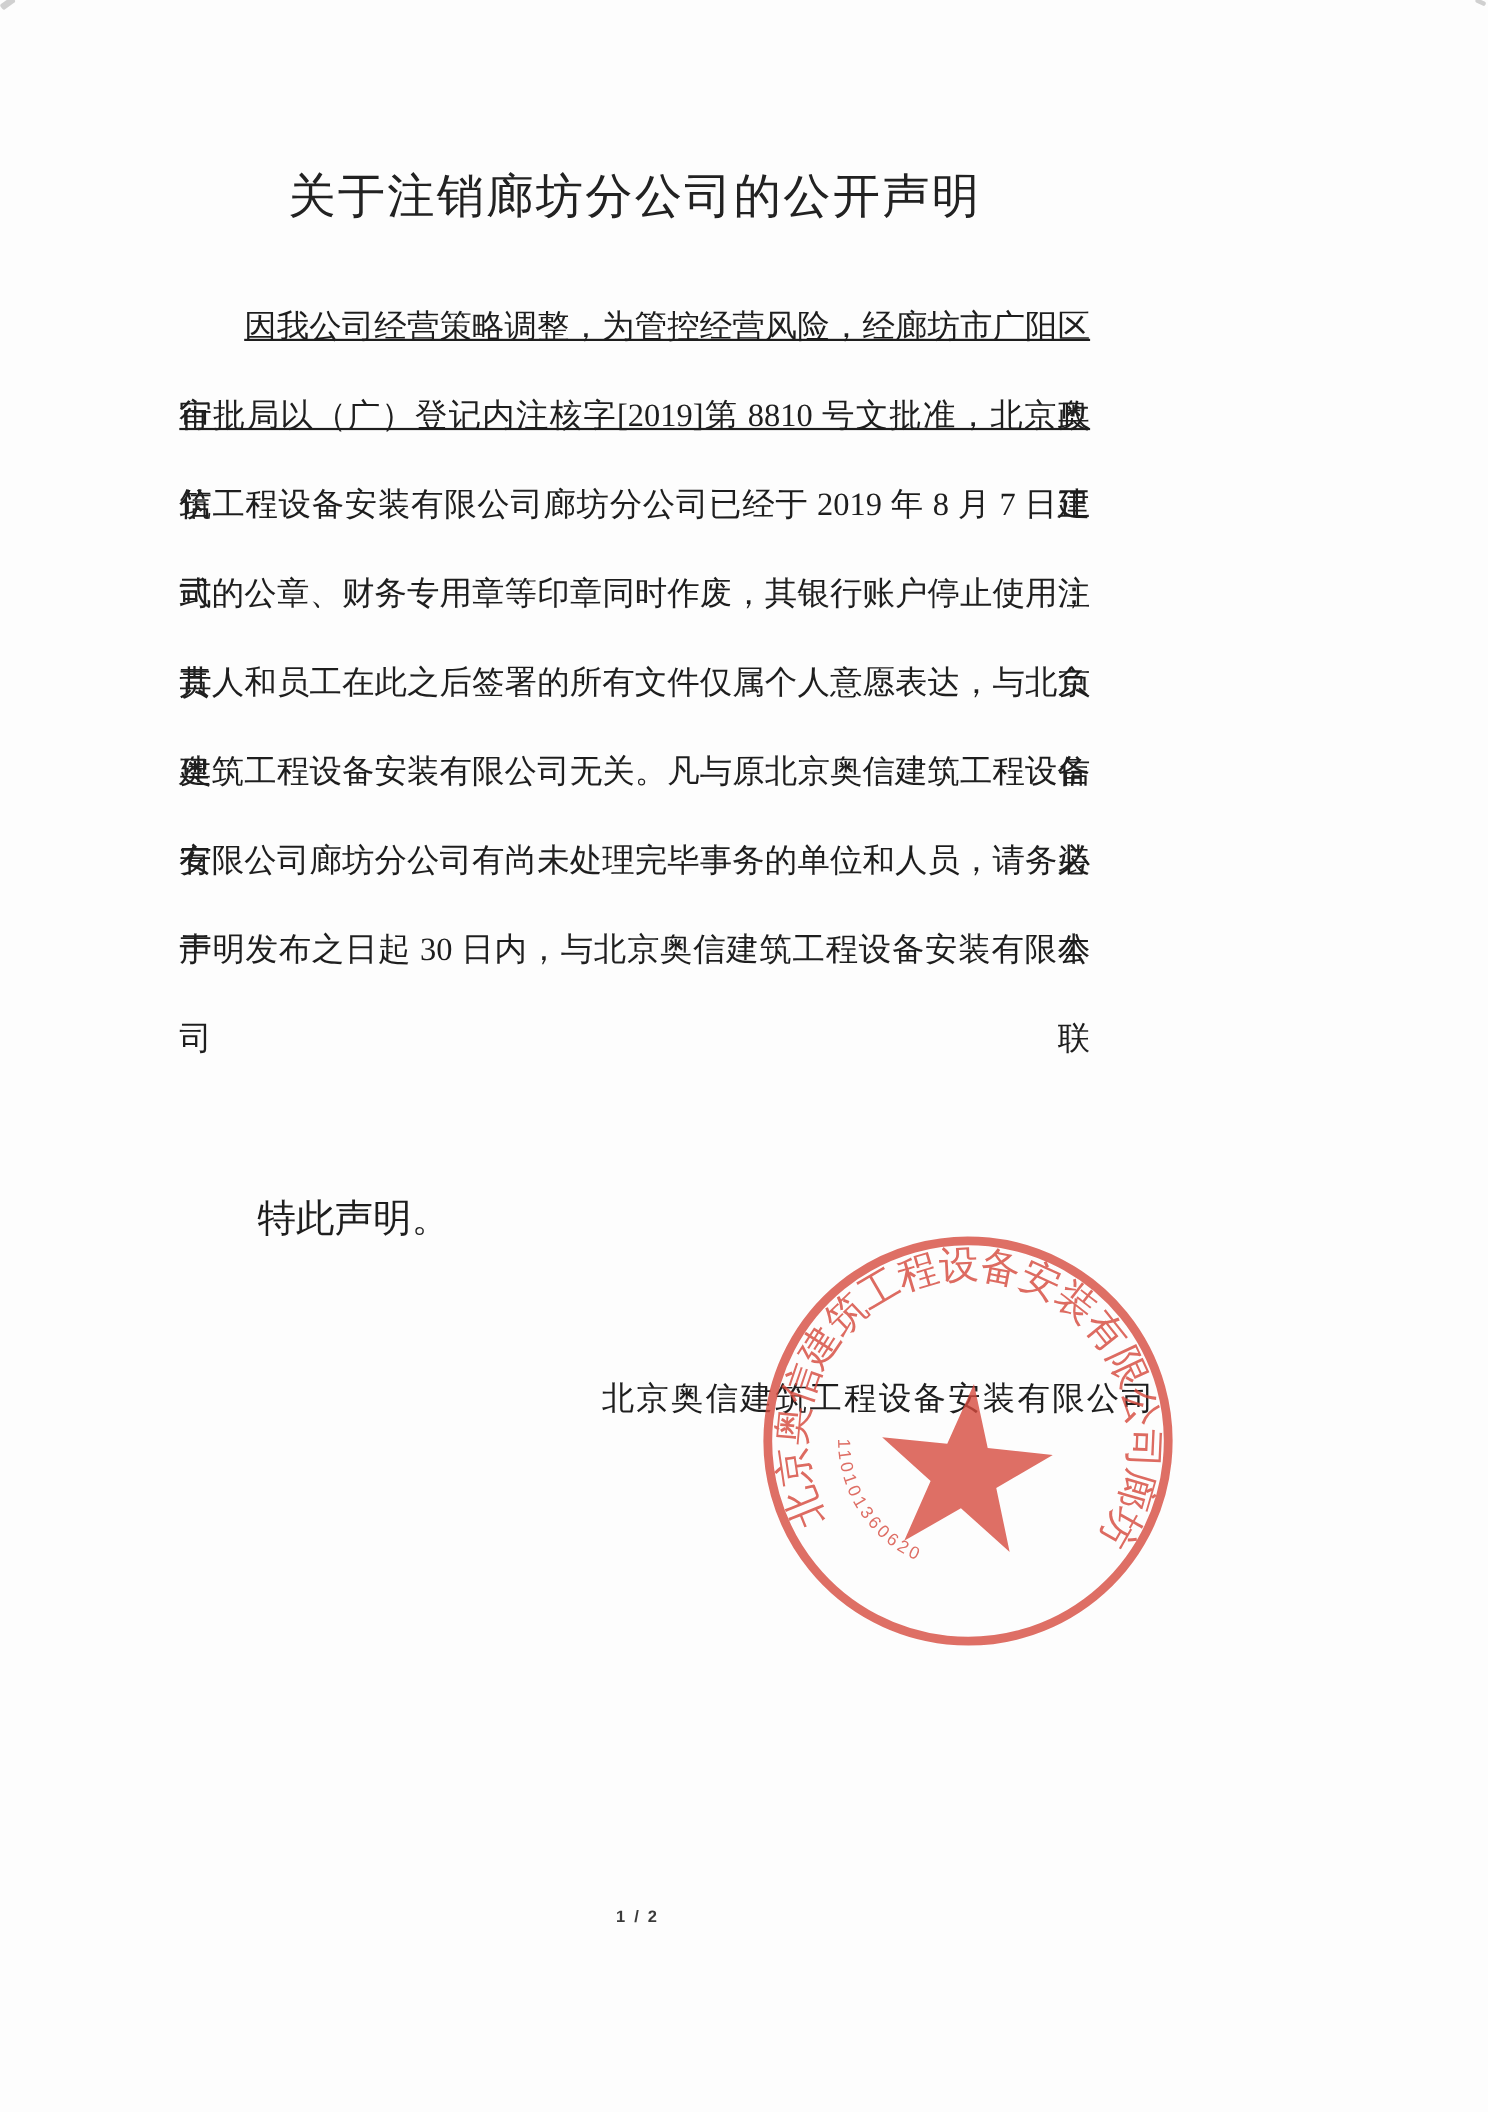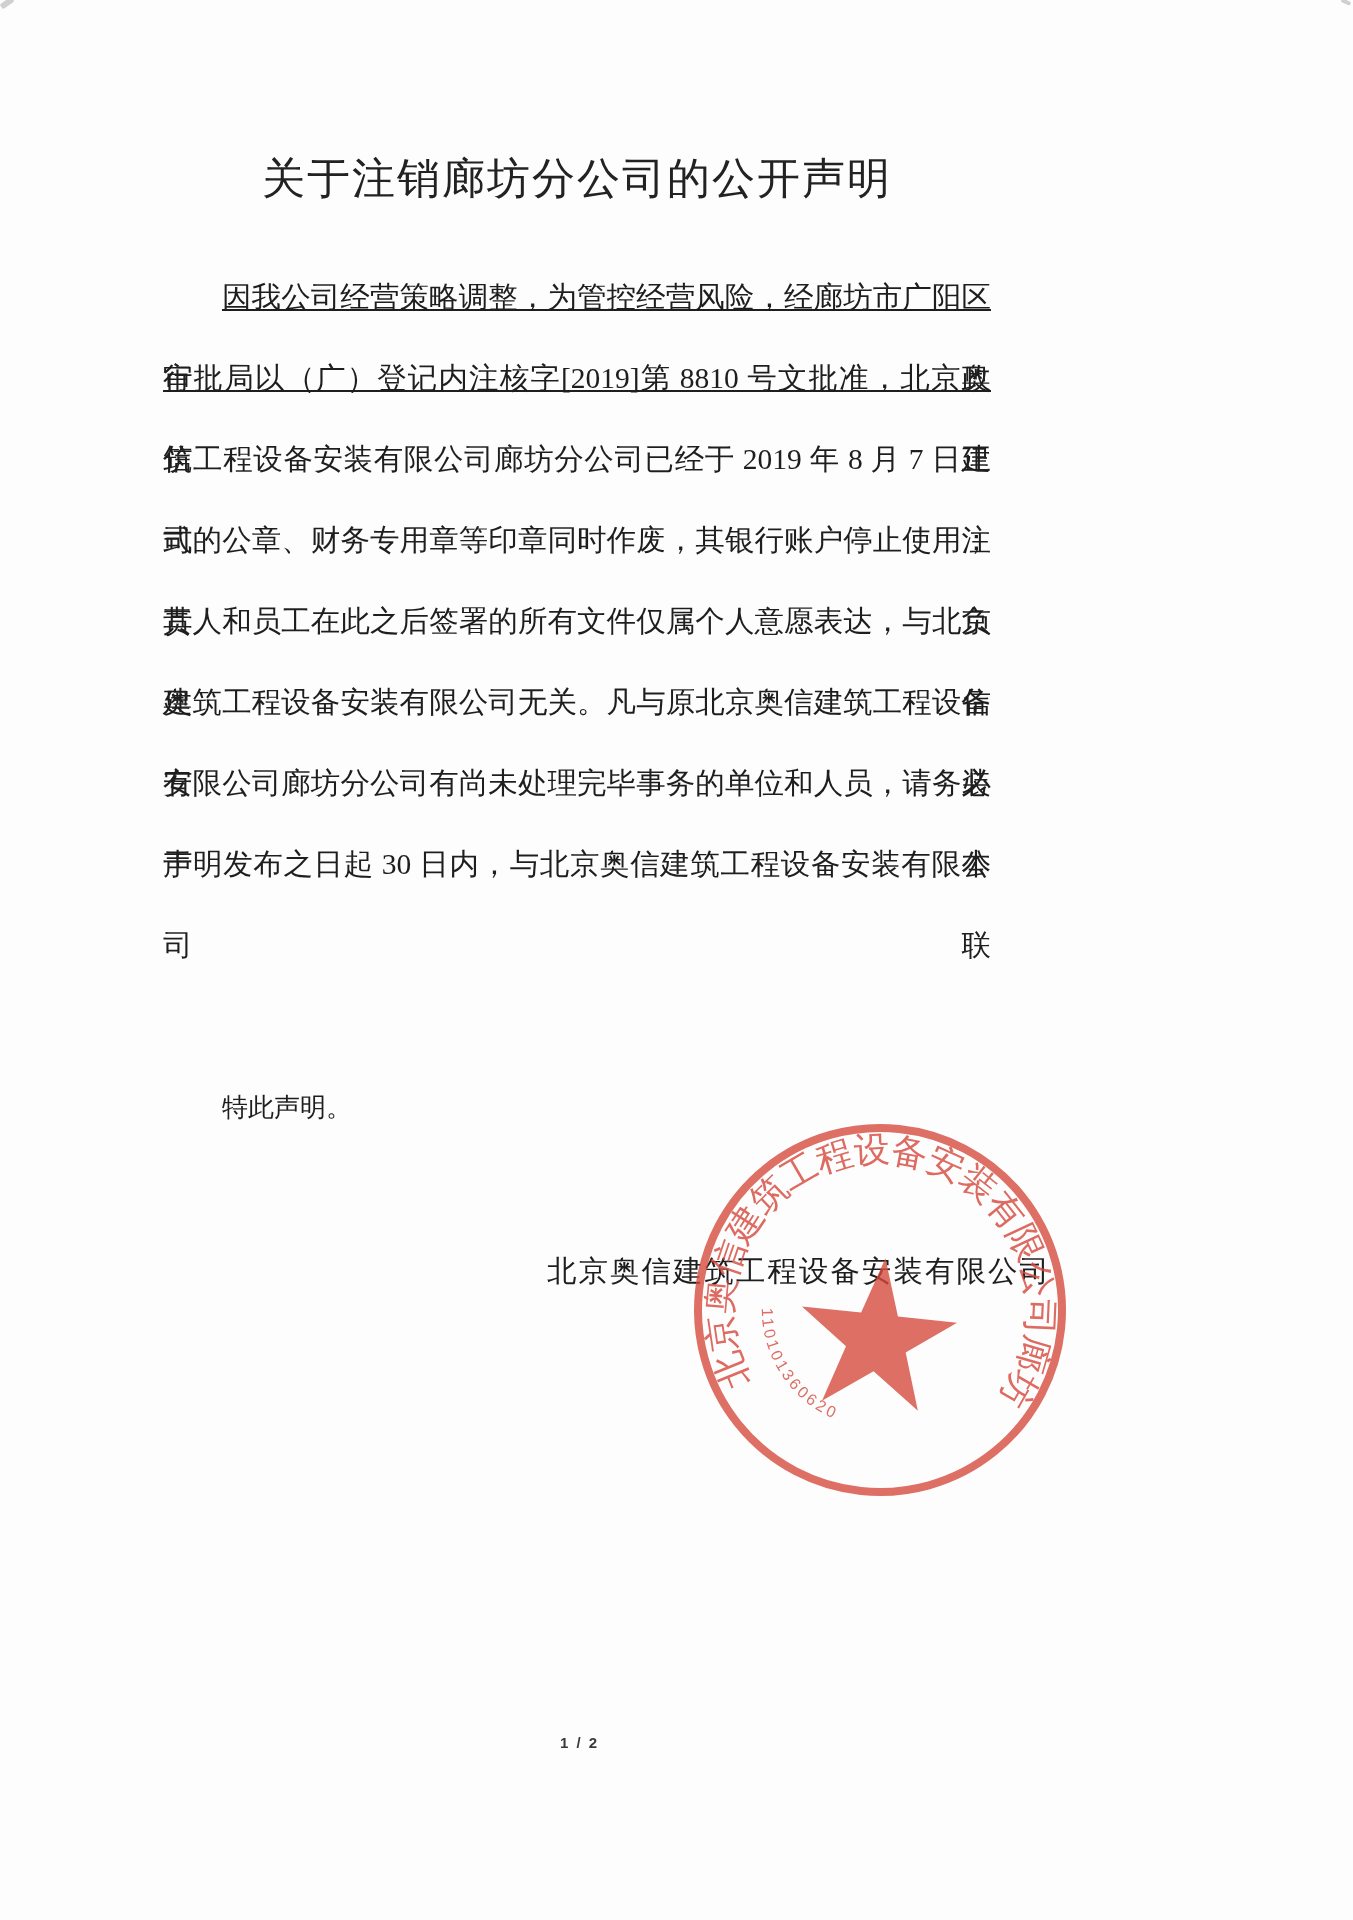--- a/index.html
+++ b/index.html
@@ -43,23 +43,23 @@
   }
   .line.j {
     white-space: normal;
     text-align: justify;
     text-align-last: justify;
     text-justify: inter-character;
   }
   .line.indent { text-indent: 59px; text-decoration: underline; }
   .closing {
     position: absolute;
-    left: 163px; top: 1067px; width: 828px;
+    left: 175px; top: 1067px; width: 828px;
     height: 81px; line-height: 81px;
-    font-size: 26px;
+    font-size: 35px;
     text-indent: 59px;
     color: #1e1e1e;
   }
   .signature {
     position: absolute;
     left: 547px; top: 1252px;
     font-size: 29.5px;
     letter-spacing: 2px;
     color: #1e1e1e;
     white-space: nowrap;

